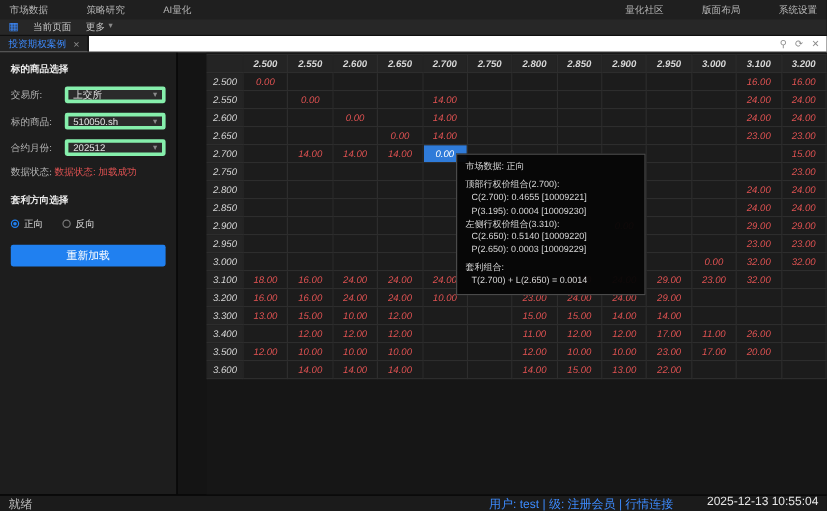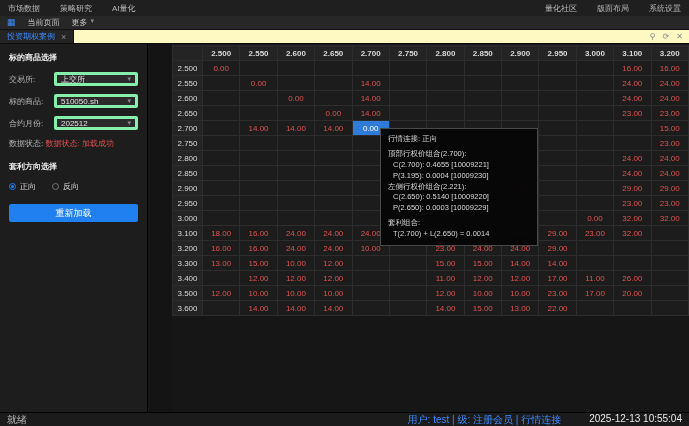--- a/index.html
+++ b/index.html
@@ -10,36 +10,36 @@
     font-family: "Liberation Sans", sans-serif;
   }
   .app { width: 689px; height: 426px; display: flex; flex-direction: column; }
 
   
   .menubar {
     height: 16px; background: #1f1f1f; flex: 0 0 16px;
     display: flex; align-items: center; justify-content: space-between;
     padding: 0 8px; font-size: 8px; color: #b8b8b8;
   }
-  .menu-group { display: flex; gap: 20px; }
+  .menu-group { display: flex; gap: 32px; }
   .menu-item { cursor: default; white-space: nowrap; }
 
   
   .toolbar {
     height: 14px; flex: 0 0 14px; background: #272727;
     display: flex; align-items: center; gap: 12px; padding: 0 7px;
     font-size: 8px; color: #c5c5c5; border-bottom: 1px solid #101010;
   }
   .grid-glyph { color: #3d8bff; font-size: 9px; line-height: 1; }
   .tb-item { display: inline-flex; gap: 3px; }
   .chev { color: #8a8a8a; font-size: 7px; }
 
   
   .tabbar {
-    height: 14px; flex: 0 0 14px; background: #fef9c3;
+    height: 14px; flex: 0 0 14px; background: #ffffff;
     display: flex; align-items: center; justify-content: space-between;
     border-bottom: 1px solid #0c0c0c;
   }
   .tab {
     height: 100%; background: #242424; color: #3d8bff; font-size: 8px;
     display: inline-flex; align-items: center; gap: 6px; padding: 0 7px;
     border-right: 1px solid #0c0c0c;
   }
   .tab-close { color: #8a8a8a; font-size: 9px; }
   .win-icons { display: flex; gap: 7px; padding-right: 6px; color: #8a8a8a; font-size: 8px; }
@@ -75,21 +75,21 @@
     background: #2080f0; border-radius: 50%;
   }
   .reload-btn {
     display: block; width: 100%; height: 18px; background: #2080f0; color: #fff;
     font-size: 9px; border: none; border-radius: 2px; cursor: pointer;
     font-family: "Liberation Sans", sans-serif;
   }
 
   
   .main { flex: 1 1 auto; position: relative; background: #161616; min-width: 0; overflow: hidden; }
-  table.matrix { border-collapse: collapse; table-layout: fixed; width: 100%; margin-top: 1px; }
+  table.matrix { border-collapse: collapse; table-layout: fixed; width: 100%; margin-top: 1px; font-style: italic; }
   .matrix th, .matrix td {
     border: 1px solid #2d2d2d; height: 15px; padding: 0;
     font-size: 8px; text-align: center; white-space: nowrap; overflow: hidden;
   }
   .matrix thead th { background: #242424; color: #d8d8d8; font-weight: bold; }
   .matrix th.corner, .matrix tbody th { width: 30px; }
   .matrix tbody th { background: #242424; color: #d8d8d8; font-weight: normal; }
   .matrix td { background: #1c1c1c; color: #e05252; }
   .matrix td.hl { background: #2f7bd9; color: #ffffff; }
 
@@ -489,25 +489,25 @@
               <td>15.00</td>
               <td>13.00</td>
               <td>22.00</td>
               <td></td>
               <td></td>
               <td></td>
             </tr>
           </tbody>
         </table>
       <div class="tooltip" id="tooltip">
-          <div class="tip-line">行情连接: 正向</div>
+          <div class="tip-line">市场数据: 正向</div>
           <div class="tip-line gap">顶部行权价组合(2.700):</div>
           <div class="tip-line indent">C(2.700): 0.4655 [10009221]</div>
           <div class="tip-line indent">P(3.195): 0.0004 [10009230]</div>
-          <div class="tip-line">左侧行权价组合(2.221):</div>
+          <div class="tip-line">左侧行权价组合(3.310):</div>
           <div class="tip-line indent">C(2.650): 0.5140 [10009220]</div>
           <div class="tip-line indent">P(2.650): 0.0003 [10009229]</div>
           <div class="tip-line gap">套利组合:</div>
           <div class="tip-line indent">T(2.700) + L(2.650) = 0.0014</div>
         </div>
     </div>
 
   </div>
 
   <div class="statusbar">

